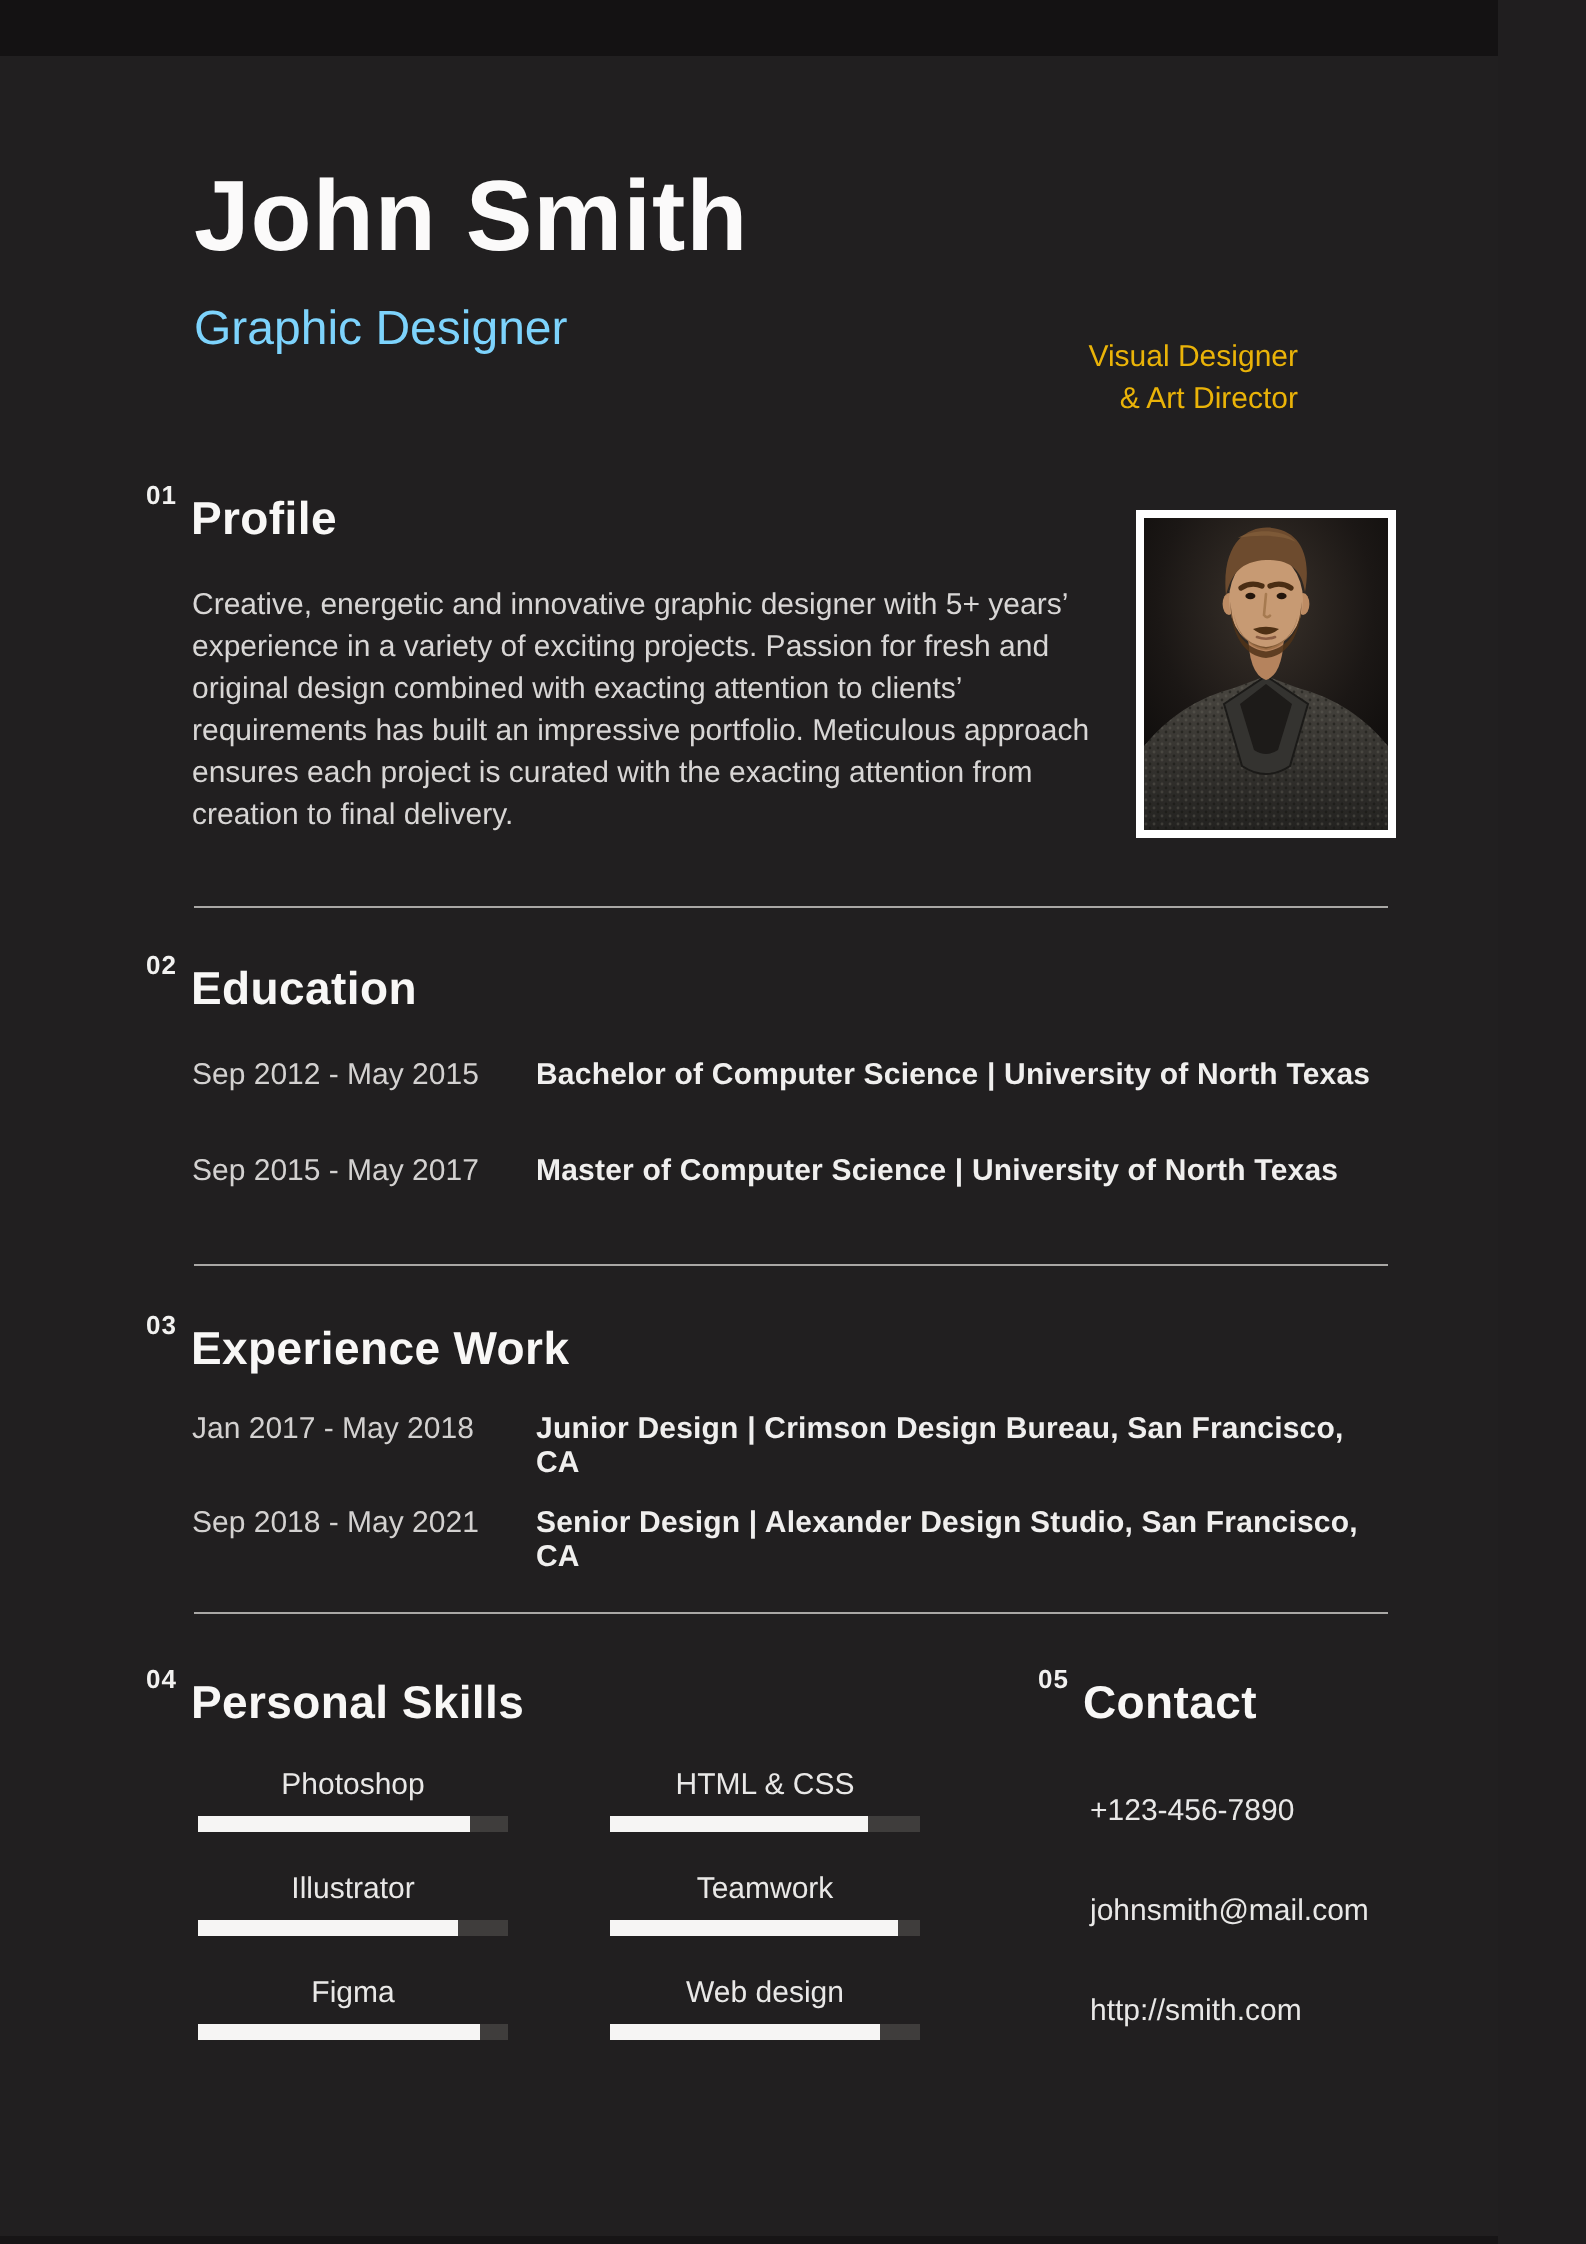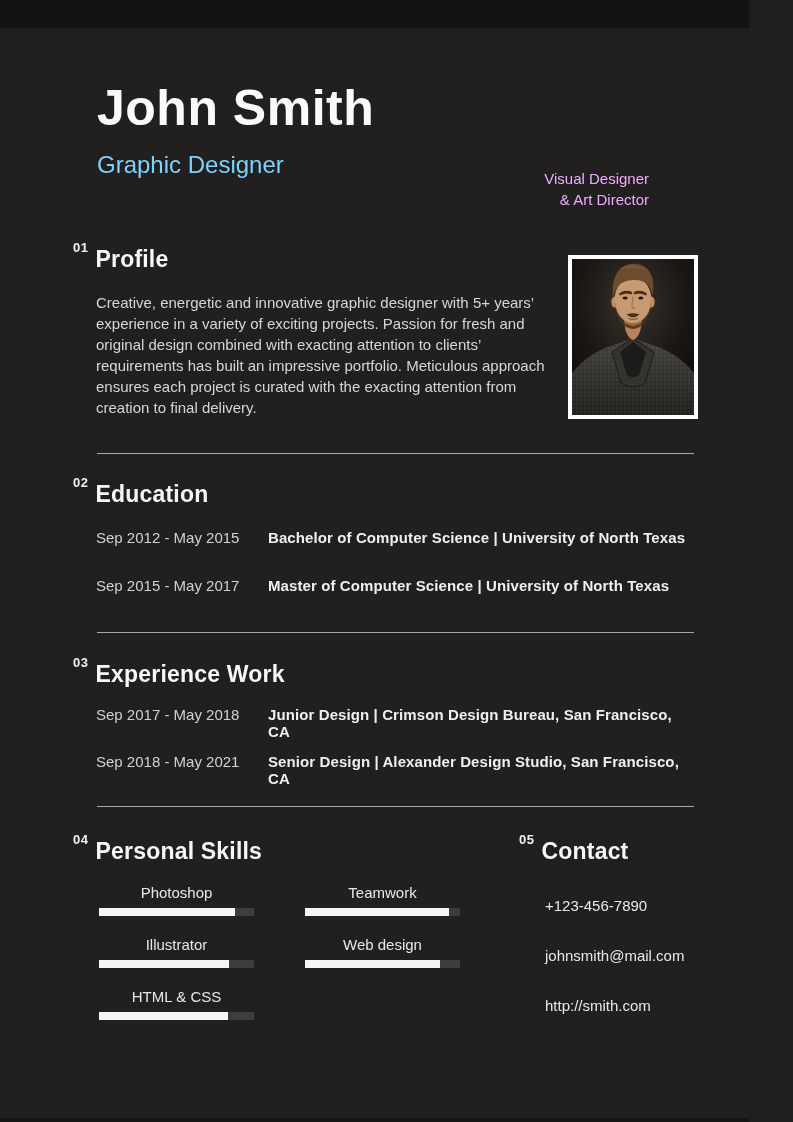--- a/index.html
+++ b/index.html
@@ -7,21 +7,21 @@
     position:relative;width:749px;height:1122px;overflow:hidden;
     background:#211f20;
     font-family:"Liberation Sans","DejaVu Sans",sans-serif;
     color:#f5f4f3;
   }
   .top-band{position:absolute;left:0;top:0;width:100%;height:28px;background:#141213;}
   .bottom-band{position:absolute;left:0;bottom:0;width:100%;height:4px;background:#171516;}
 
   .name{position:absolute;left:97px;top:80px;font-size:50px;line-height:56px;font-weight:700;letter-spacing:.5px;color:#fbfafa;}
   .subtitle{position:absolute;left:97px;top:150px;font-size:24px;line-height:30px;font-weight:400;color:#7dd3fc;}
-  .tagline{position:absolute;right:100px;top:168px;text-align:right;font-size:15px;line-height:21px;color:#f0abfc;}
+  .tagline{position:absolute;right:100px;top:168px;text-align:right;font-size:15px;line-height:21px;color:#eab308;}
 
   .section-heading{position:absolute;display:flex;align-items:flex-start;}
   .section-number{font-size:13px;font-weight:700;color:#f2f1f0;transform:translateY(-6px);margin-right:7px;letter-spacing:.5px;}
   .section-title{font-size:23px;line-height:26px;font-weight:700;color:#f8f7f6;letter-spacing:.2px;}
 
   .profile-body{position:absolute;left:96px;top:292px;width:452px;font-size:15px;line-height:21px;color:#d8d6d5;}
 
   .photo-frame{position:absolute;left:568px;top:255px;width:130px;height:164px;border:4px solid #ffffff;box-sizing:border-box;background:#0b0a0a;}
   .photo-frame svg{display:block;width:100%;height:100%;}
 
@@ -131,21 +131,21 @@
     <span class="entry-desc">Master of Computer Science | University of North Texas</span>
   </div>
 
   <div class="divider" style="top:632px;"></div>
 
   <div class="section-heading" style="left:73px;top:661px;">
     <span class="section-number">03</span>
     <span class="section-title">Experience Work</span>
   </div>
   <div class="entry-row" style="top:706px;">
-    <span class="entry-dates">Sep 2017 - May 2018</span>
+    <span class="entry-dates">Jan 2017 - May 2018</span>
     <span class="entry-desc">Junior Design | Crimson Design Bureau, San Francisco, CA</span>
   </div>
   <div class="entry-row" style="top:753px;">
     <span class="entry-dates">Sep 2018 - May 2021</span>
     <span class="entry-desc">Senior Design | Alexander Design Studio, San Francisco, CA</span>
   </div>
 
   <div class="divider" style="top:806px;"></div>
 
   <div class="section-heading" style="left:73px;top:838px;">
@@ -156,20 +156,26 @@
     <div class="skill-cell">
       <div class="skill-label">Photoshop</div>
       <div class="skill-track">
           <div class="skill-fill" style="width: 88%;"></div>
         </div>
     </div>
     <div class="skill-cell">
       <div class="skill-label">Illustrator</div>
       <div class="skill-track">
           <div class="skill-fill" style="width: 84%;"></div>
+        </div>
+    </div>
+    <div class="skill-cell">
+      <div class="skill-label">Figma</div>
+      <div class="skill-track">
+          <div class="skill-fill" style="width: 91%;"></div>
         </div>
     </div>
     <div class="skill-cell">
       <div class="skill-label">HTML &amp; CSS</div>
       <div class="skill-track">
           <div class="skill-fill" style="width: 83%;"></div>
         </div>
     </div>
     <div class="skill-cell">
       <div class="skill-label">Teamwork</div>

